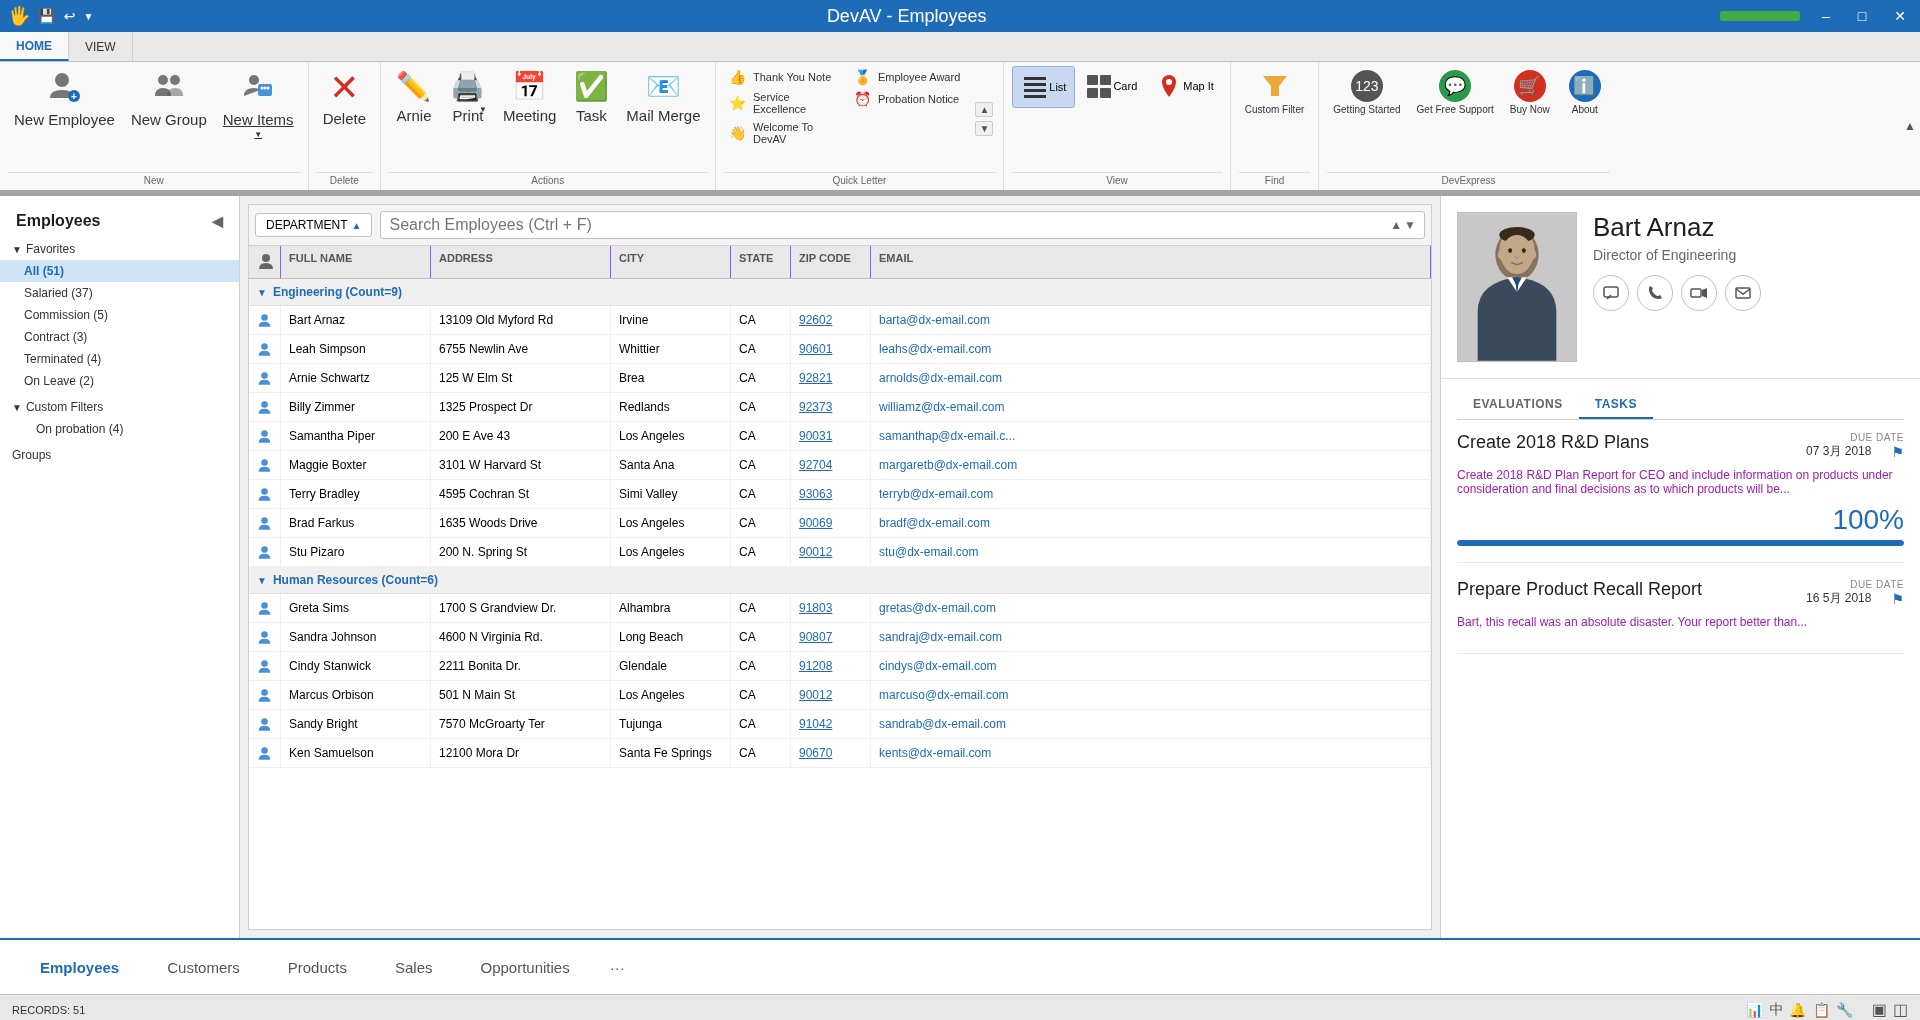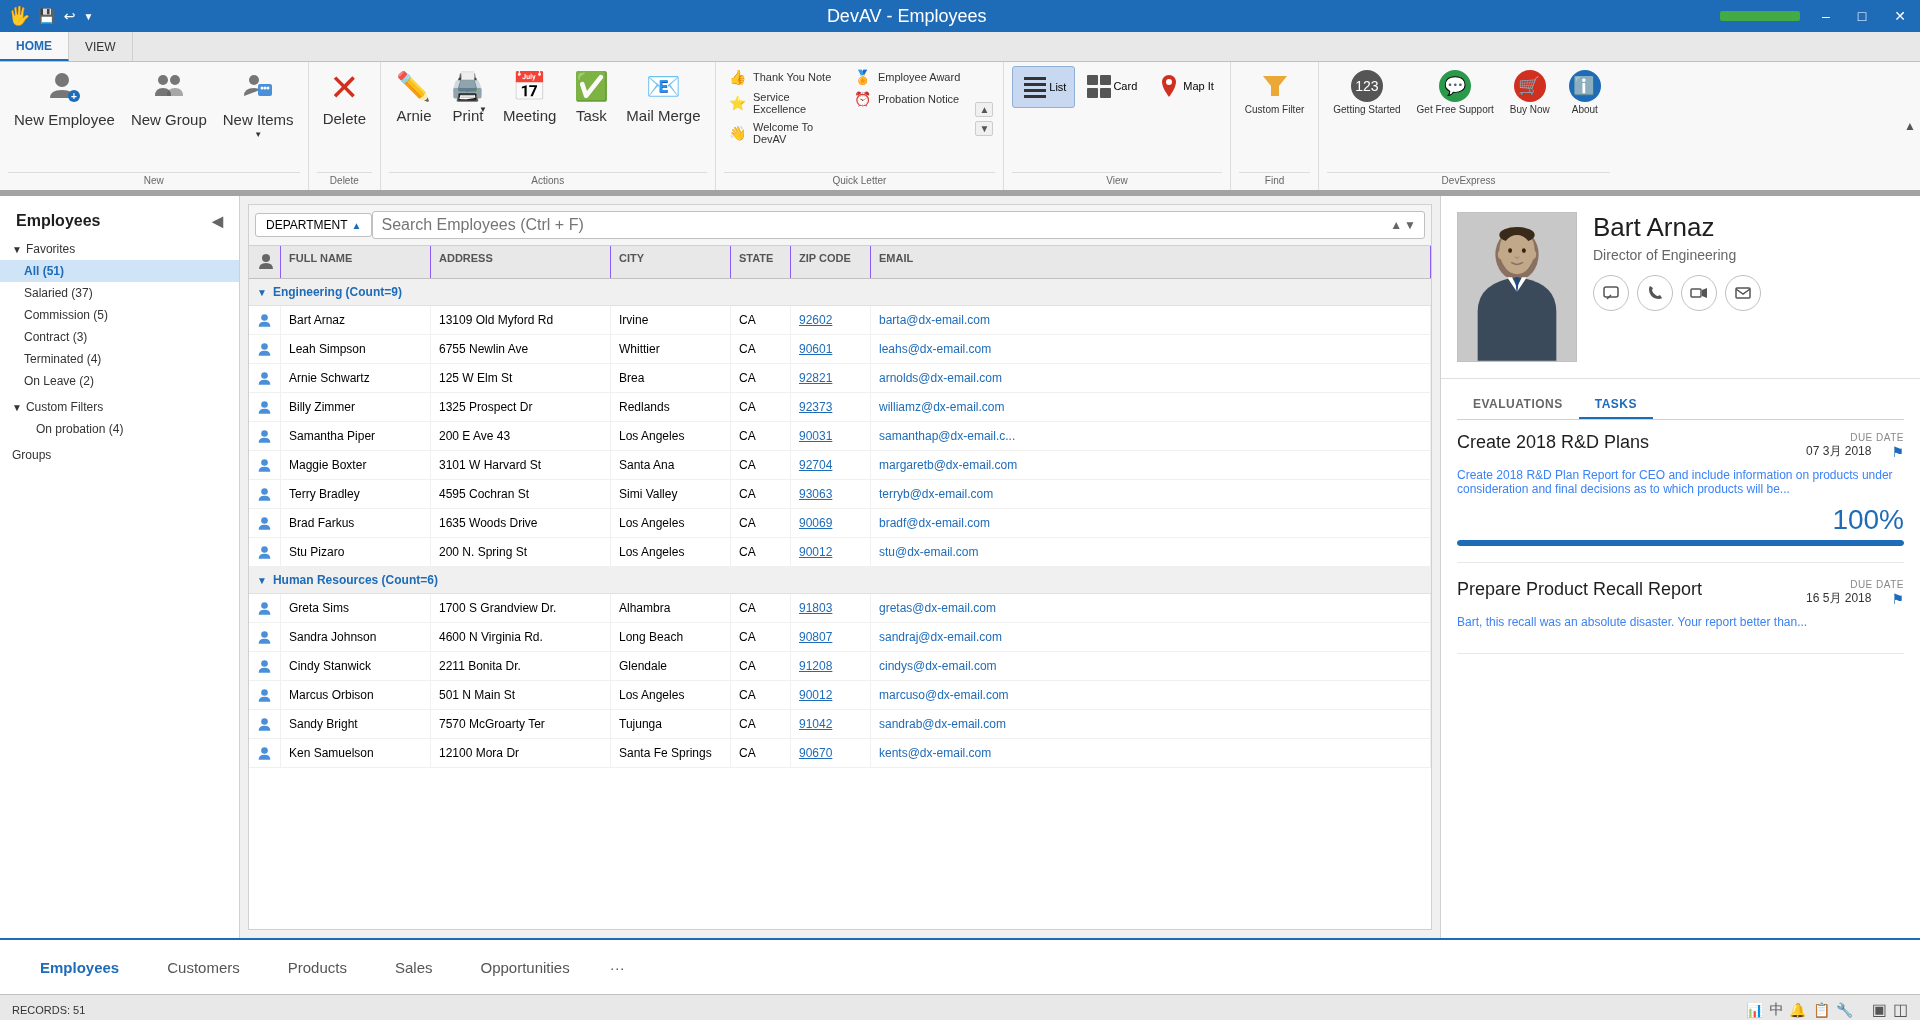--- a/index.html
+++ b/index.html
@@ -201,20 +201,21 @@
       background: white;
       border: 1px solid #d0d0d0;
       margin: 8px;
     }
     .grid-toolbar {
       display: flex;
       align-items: center;
       padding: 6px;
       background: #f5f5f5;
       border-bottom: 1px solid #d0d0d0;
+      gap: 8px;
     }
     .dept-btn {
       display: flex;
       align-items: center;
       gap: 4px;
       padding: 4px 10px;
       background: white;
       border: 1px solid #c0c0c0;
       border-radius: 3px;
       font-size: 12px;
@@ -381,21 +382,21 @@
     .task-due {
       text-align: right;
       font-size: 10px;
       color: #666;
     }
     .task-due-label { font-size: 10px; color: #888; text-transform: uppercase; letter-spacing: 0.5px; }
     .task-due-date { font-size: 12px; color: #333; display: flex; align-items: center; gap: 20px; }
     .due-flag { color: #1e6bb8; font-size: 14px; }
     .task-desc {
       font-size: 12px;
-      color: #3b82f6;
+      color: #a21caf;
       margin-bottom: 8px;
     }
     .task-progress-pct {
       font-size: 28px;
       color: #1e6bb8;
       font-weight: 300;
       text-align: right;
       margin-bottom: 4px;
     }
     .task-progress-bar {
@@ -528,21 +529,21 @@
           <span class="icon">
             <svg width="32" height="32" viewBox="0 0 32 32">
               <circle cx="10" cy="10" r="5" fill="#555" opacity="0.8"></circle>
               <circle cx="22" cy="10" r="5" fill="#555" opacity="0.8"></circle>
               <path d="M2 26 Q2 18 10 18 Q18 18 18 26" fill="#555" opacity="0.8"></path>
               <path d="M14 26 Q14 18 22 18 Q30 18 30 26" fill="#555" opacity="0.5"></path>
             </svg>
           </span>
           <span class="label">New Group</span>
         </div>
-        <div class="ribbon-btn" style="min-width:60px;">
+        <div class="ribbon-btn" style="min-width:60px;text-decoration:underline;">
           <span class="icon">
             <svg width="32" height="32" viewBox="0 0 32 32">
               <circle cx="12" cy="10" r="5" fill="#555" opacity="0.8"></circle>
               <path d="M2 26 Q2 18 12 18 Q16 18 18 20" fill="#555" opacity="0.8"></path>
               <rect x="16" y="14" width="14" height="12" rx="2" fill="#4a90d9"></rect>
               <circle cx="20" cy="18" r="1.5" fill="white"></circle>
               <circle cx="23" cy="18" r="1.5" fill="white"></circle>
               <circle cx="26" cy="18" r="1.5" fill="white"></circle>
             </svg>
           </span>

